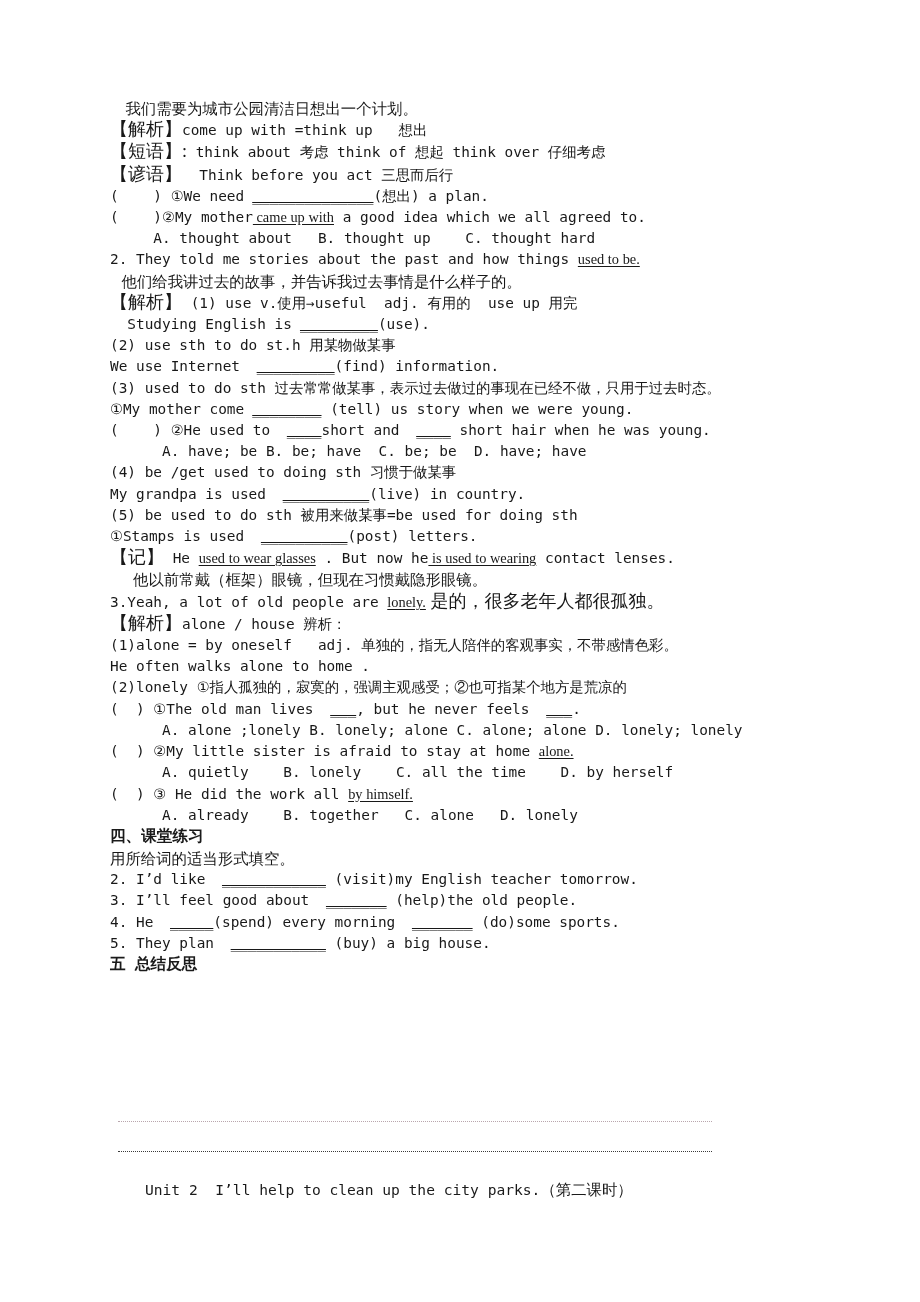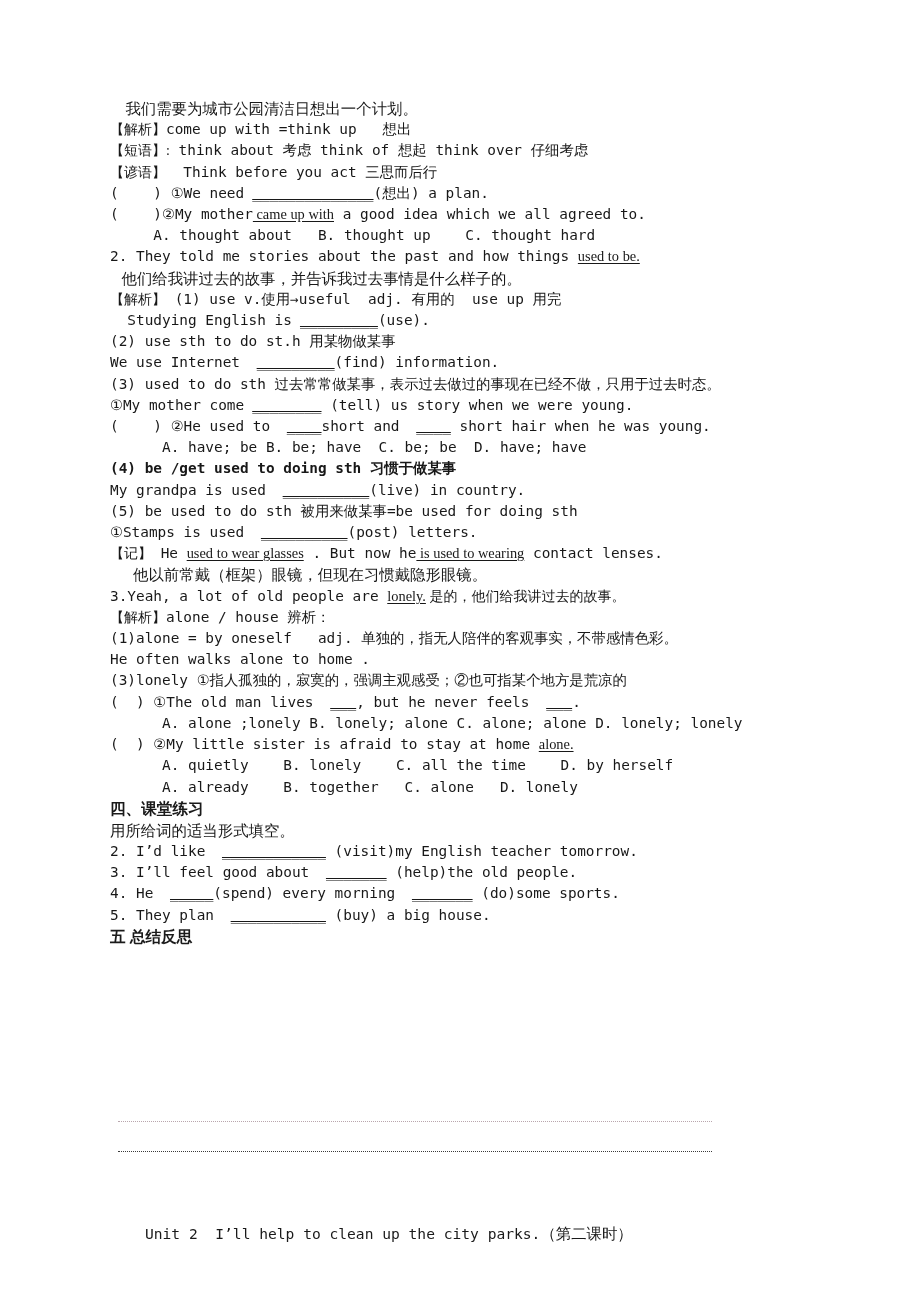--- a/index.html
+++ b/index.html
@@ -38,35 +38,35 @@
     color: #181818;
     min-height: 21.2px;
   }
   .ln.cn {
     font-family: "Liberation Serif", "DejaVu Serif", serif;
     font-size: 15.4px;
   }
   
   .cnrun {
     font-family: "Liberation Serif", "DejaVu Serif", serif;
-    font-size: 14px;
+    font-size: 18px;
   }
-  .bold { font-weight: bold; }
+  .bold { font-weight: normal; }
   .ul {
     text-decoration: underline;
     text-underline-offset: 2px;
     font-family: Liberation Serif, serif;
   }
   .blank {
     text-decoration: underline;
     text-underline-offset: 1px;
     margin-left: 8px;
   }
   .hdr {
-    font-family: Liberation Sans, sans-serif;
+    font-family: Liberation Mono, monospace;
     font-size: 15.6px;
     font-weight: bold;
     line-height: 22px;
     white-space: pre;
   }
 
   
   .rules {
     position: absolute;
     left: 118px;
@@ -82,21 +82,20 @@
     border-top: 1px dotted #3a3a3a;
     margin-top: 29px;
   }
   .footer-title {
     position: absolute;
     left: 145px;
     top: 1180px;
     font-family: "DejaVu Sans Mono", "Liberation Mono", monospace;
     font-size: 14.6px;
     white-space: pre;
-    margin-top: 44px;
   }
   .footer-title .cnrun { font-size: 15.4px; }
 </style>
 </head>
 <body>
 
 <div class="page">
 
   <div class="content">
 
@@ -139,38 +138,39 @@
     <div class="ln"><span>My grandpa is used </span><span class="blank">__________</span><span>(live) in country.</span></div>
 
     <div class="ln"><span>(5) be used to do sth 被用来做某事=be used for doing sth</span></div>
 
     <div class="ln"><span>①Stamps is used </span><span class="blank">__________</span><span>(post) letters.</span></div>
 
     <div class="ln"><span class="cnrun">【记】</span><span> He </span><span class="ul">used to wear glasses</span><span> . But now he</span><span class="ul"> is used to wearing</span><span> contact lenses.</span></div>
 
     <div class="ln cn"><span>      他以前常戴（框架）眼镜，但现在习惯戴隐形眼镜。</span></div>
 
-    <div class="ln"><span>3.Yeah, a lot of old people are </span><span class="ul">lonely.</span><span class="cnrun"> 是的，他们给我讲过去的故事。</span></div>
+    <div class="ln"><span>3.Yeah, a lot of old people are </span><span class="ul">lonely.</span><span class="cnrun"> 是的，很多老年人都很孤独。</span></div>
 
     <div class="ln"><span class="cnrun">【解析】</span><span>alone / house 辨析：</span></div>
 
     <div class="ln"><span>(1)alone = by oneself   adj. 单独的，指无人陪伴的客观事实，不带感情色彩。</span></div>
 
     <div class="ln"><span>He often walks alone to home .</span></div>
 
-    <div class="ln"><span>(3)lonely ①指人孤独的，寂寞的，强调主观感受；②也可指某个地方是荒凉的</span></div>
+    <div class="ln"><span>(2)lonely ①指人孤独的，寂寞的，强调主观感受；②也可指某个地方是荒凉的</span></div>
 
     <div class="ln"><span>(  ) ①The old man lives </span><span class="blank">___</span><span>, but he never feels </span><span class="blank">___</span><span>.</span></div>
 
     <div class="ln"><span>      A. alone ;lonely B. lonely; alone C. alone; alone D. lonely; lonely</span></div>
 
     <div class="ln"><span>(  ) ②My little sister is afraid to stay at home </span><span class="ul">alone.</span></div>
 
     <div class="ln"><span>      A. quietly    B. lonely    C. all the time    D. by herself</span></div>
 
+    <div class="ln"><span>(  ) ③ He did the work all </span><span class="ul">by himself.</span></div>
 
     <div class="ln"><span>      A. already    B. together   C. alone   D. lonely</span></div>
 
     <div class="hdr"><span>四、课堂练习</span></div>
 
     <div class="ln cn"><span>用所给词的适当形式填空。</span></div>
 
 
     <div class="ln"><span>2. I’d like </span><span class="blank">____________</span><span> (visit)my English teacher tomorrow.</span></div>
 

